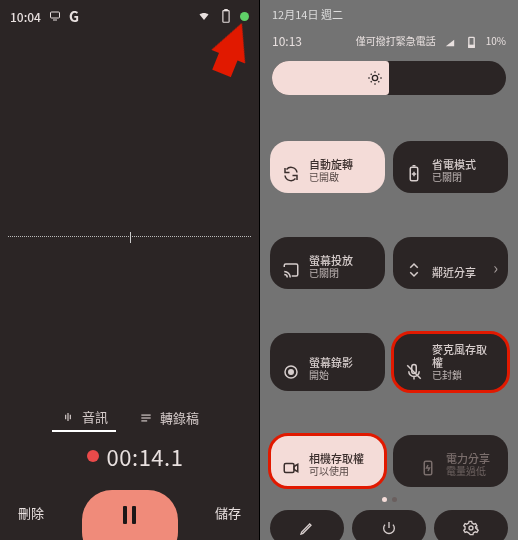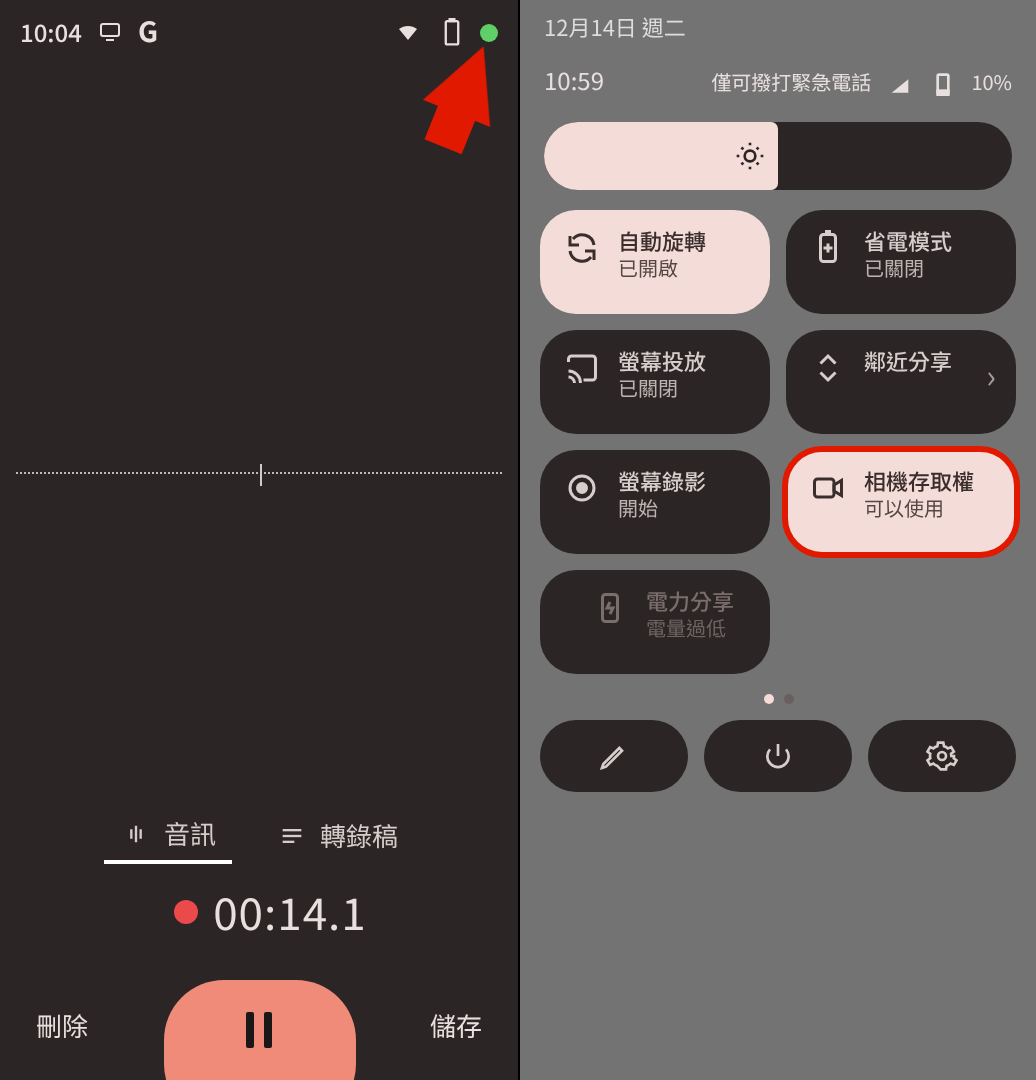--- a/index.html
+++ b/index.html
@@ -169,25 +169,26 @@
       display: grid;
       grid-template-columns: 1fr 1fr;
       gap: 8px;
       padding: 0 10px;
     }
     .tile {
       background: #2b2525;
       border-radius: 18px;
       padding: 10px 12px;
       display: flex;
-      align-items: flex-start;
+      align-items: flex-end;
       gap: 9px;
       min-height: 52px;
       color: #d6cdcc;
       position: relative;
+      margin-top: 36px;
     }
     .tile.active {
       background: #f4dcd8;
       color: #3a2e2c;
     }
     .tile.dim { color: #7a6e6c; padding-left: 26px; }
     .tile .txt { display: flex; flex-direction: column; line-height: 1.2; }
     .tile .t1 { font-size: 11px; font-weight: 500; }
     .tile .t2 { font-size: 10px; opacity: 0.85; }
     .tile svg { flex-shrink: 0; }
@@ -298,21 +299,21 @@
           <span></span>
         </div>
     </div>
     <span>儲存</span>
   </div>
 </div>
 
 <div class="phone-right">
   <div class="qs-date">12月14日 週二</div>
   <div class="qs-status">
-    <span>10:59</span>
+    <span>10:13</span>
     <div style="display:flex;align-items:flex-end;gap:6px;font-size:10px;">
       <span>僅可撥打緊急電話</span>
       <span class="iconbox">
         <svg width="12" height="10" viewBox="0 0 24 24" fill="currentColor">
             <path d="M2 20L22 4v16H2z"></path>
           </svg>
       </span>
       <span class="iconbox">
         <svg width="7" height="12" viewBox="0 0 10 18" fill="none" stroke="currentColor" stroke-width="2">
             <rect x="1" y="2" width="8" height="15" rx="1"></rect>
@@ -380,20 +381,31 @@
       <svg width="18" height="18" viewBox="0 0 24 24" fill="none" stroke="currentColor" stroke-width="2">
           <circle cx="12" cy="12" r="8"></circle>
           <circle cx="12" cy="12" r="3" fill="currentColor"></circle>
         </svg>
       <div class="txt">
         <span class="t1">螢幕錄影</span>
         <span class="t2">開始</span>
       </div>
     </div>
 
+    <div class="tile redbox">
+      <svg width="18" height="18" viewBox="0 0 24 24" fill="none" stroke="currentColor" stroke-width="2">
+          <path d="M12 2a3 3 0 013 3v6a3 3 0 01-6 0V5a3 3 0 013-3z"></path>
+          <path d="M5 11a7 7 0 0014 0M12 18v4"></path>
+          <line x1="3" y1="3" x2="21" y2="21"></line>
+        </svg>
+      <div class="txt">
+        <span class="t1">麥克風存取權</span>
+        <span class="t2">已封鎖</span>
+      </div>
+    </div>
 
     <div class="tile active redbox">
       <svg width="18" height="18" viewBox="0 0 24 24" fill="none" stroke="currentColor" stroke-width="2">
           <rect x="3" y="6" width="13" height="12" rx="2"></rect>
           <path d="M16 10l5-3v10l-5-3z"></path>
         </svg>
       <div class="txt">
         <span class="t1">相機存取權</span>
         <span class="t2">可以使用</span>
       </div>

